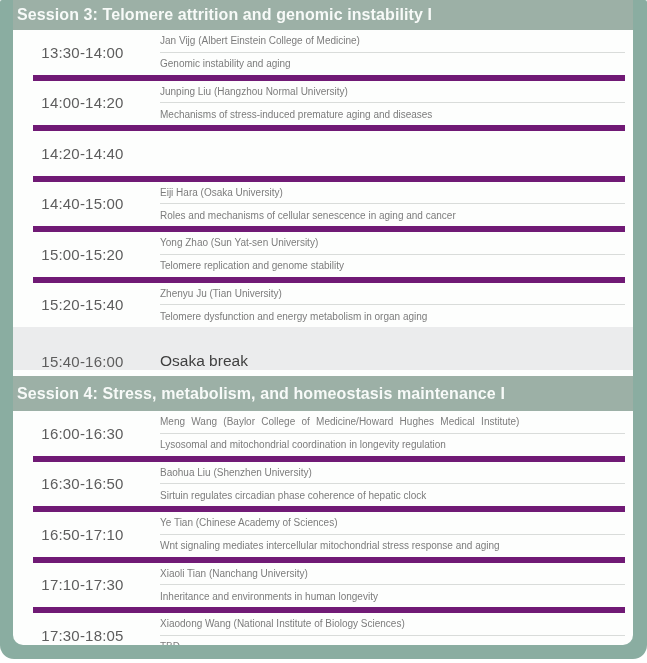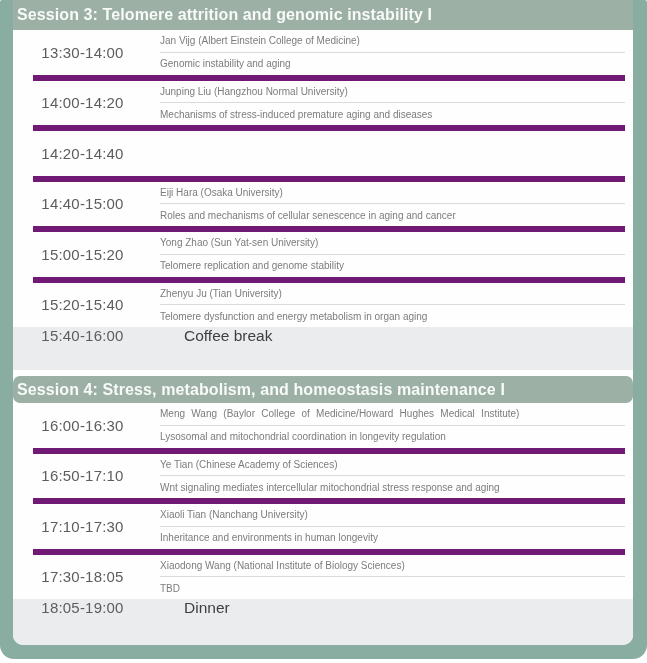--- a/index.html
+++ b/index.html
@@ -35,21 +35,21 @@
     display: flex;
     align-items: center;
     padding-left: 4px;
     color: #f7faf8;
     font-weight: bold;
     font-size: 16px;
     letter-spacing: 0.1px;
     flex: none;
   }
   .band1 { height: 30px; }
-  .band2 { height: 27px; border-radius: 7px; }
+  .band2 { height: 35px; }
   .gap { height: 6px; flex: none; background: #fdfefd; }
   .slot {
     display: flex;
     margin: 0 8px 0 20px;
     border-bottom: 6px solid #701a75;
     height: 44.5px;
     flex: none;
   }
   .slot.no-border { border-bottom: none; }
   .time {
@@ -76,24 +76,23 @@
     display: flex;
     align-items: center;
     color: #7c7c7c;
     font-size: 10px;
     white-space: nowrap;
   }
   .speaker { border-bottom: 1px solid #d9dcda; }
   .break-row {
     background: #ebeced;
     display: flex;
-    align-items: flex-start;
+    align-items: flex-end;
     padding-left: 20px;
     flex: none;
-    gap: 24px;
   }
   .break-row.coffee { height: 43px; }
   .break-row.dinner { flex: 1; }
   .break-label {
     font-size: 15.5px;
     color: #3f3f3f;
   }
 </style>
 </head>
 <body>
@@ -167,41 +166,52 @@
               <span>Zhenyu Ju (Tian University)</span>
             </div>
           <div class="title">
               <span>Telomere dysfunction and energy metabolism in organ aging</span>
             </div>
         </div>
       </div>
 
       <div class="break-row coffee">
         <div class="time">15:40-16:00</div>
-        <div class="break-label">Coffee break</div>
+        <div class="break-label">Osaka break</div>
       </div>
 
       <div class="gap"></div>
 
       <div class="band band2">
         <span>Session 4: Stress, metabolism, and homeostasis maintenance I</span>
       </div>
 
       <div class="slot">
         <div class="time">16:00-16:30</div>
         <div class="content">
           <div class="speaker">
               <span style="word-spacing: 3.5px">Meng Wang (Baylor College of Medicine/Howard Hughes Medical Institute)</span>
             </div>
           <div class="title">
               <span>Lysosomal and mitochondrial coordination in longevity regulation</span>
             </div>
         </div>
       </div>
 
+      <div class="slot">
+        <div class="time">16:30-16:50</div>
+        <div class="content">
+          <div class="speaker">
+              <span>Baohua Liu (Shenzhen University)</span>
+            </div>
+          <div class="title">
+              <span>Sirtuin regulates circadian phase coherence of hepatic clock</span>
+            </div>
+        </div>
+      </div>
 
       <div class="slot">
         <div class="time">16:50-17:10</div>
         <div class="content">
           <div class="speaker">
               <span>Ye Tian (Chinese Academy of Sciences)</span>
             </div>
           <div class="title">
               <span>Wnt signaling mediates intercellular mitochondrial stress response and aging</span>
             </div>

